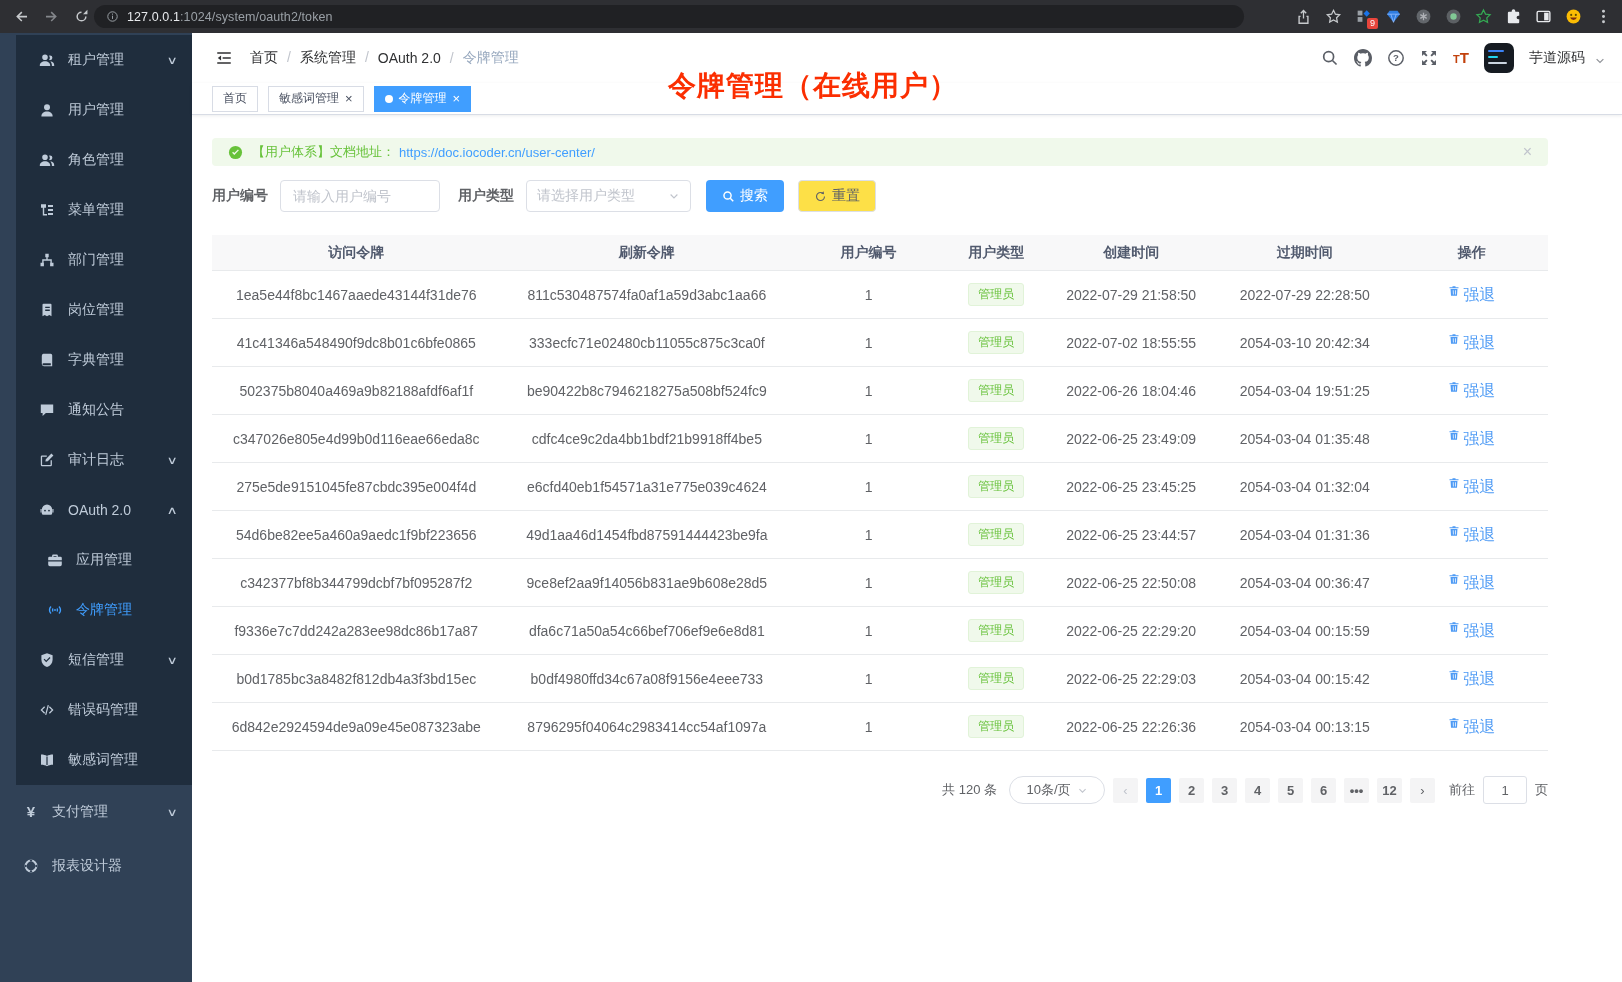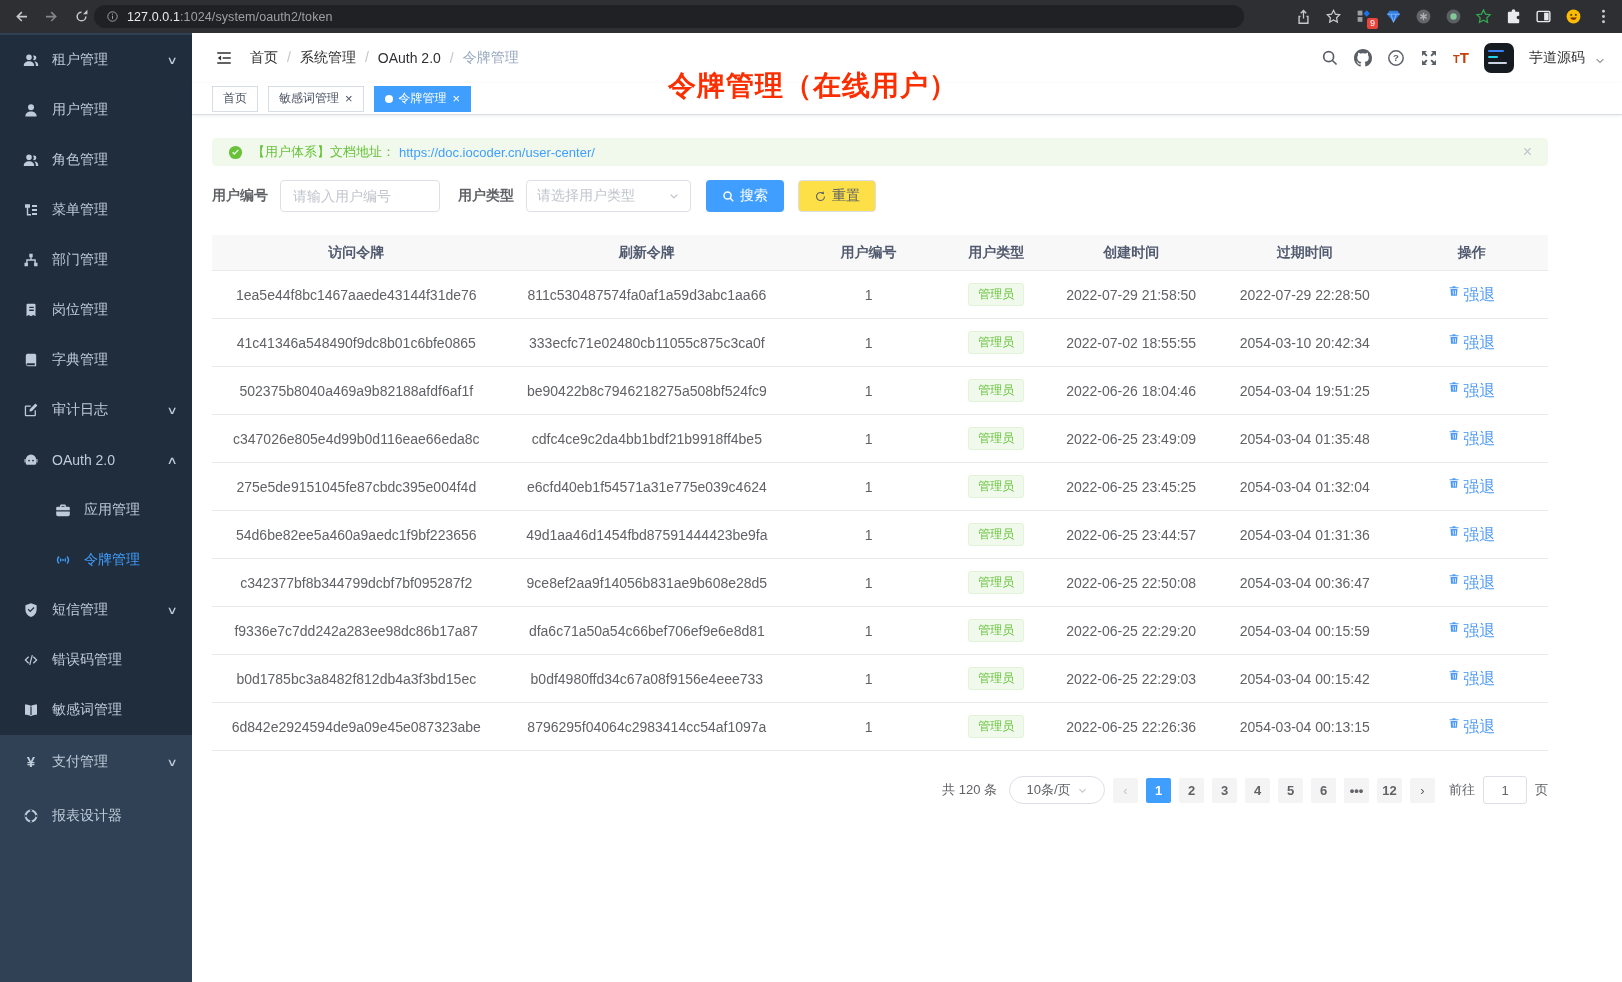--- a/index.html
+++ b/index.html
@@ -24,23 +24,23 @@
     font-size:9px; padding:0 3px; border-radius:2px; line-height:11px; }
 
   
   .sidebar { position:absolute; top:33px; left:0; width:192px; height:949px; background:#304156; }
   .logo { height:50px; background:#2b3649; display:flex; align-items:center; padding-left:13px; }
   .logo-img { width:32px; height:32px; border-radius:6px; background:#9c8d86; overflow:hidden; flex:0 0 auto; }
   .logo-title { color:#fff; font-size:14.5px; font-weight:bold; margin-left:10px; }
   .menu { padding-top:2px; }
   .side-item { height:50px; display:flex; align-items:center; padding:0 16px 0 22px;
     color:#bfcbd9; font-size:14px; cursor:pointer; position:relative; }
-  .side-item.sub { background:#1f2d3d; }
+  .side-item.sub { background:#1f2d3d;margin-left:16px; }
   .side-item.top { height:54px; }
-  .side-item.child { padding-left:54px; }
+  .side-item.child { padding-left:30px; }
   .side-item.active { color:#409eff; }
   .mi { width:18px; height:16px; margin-right:12px; flex:0 0 auto; display:flex; align-items:center; justify-content:center; }
   .mi svg { width:16px; height:16px; }
   .mi.ticon { font-size:15px; font-weight:bold; line-height:16px; }
   .chev { margin-left:auto; font-size:11px; color:#bfcbd9; transform:scaleX(1.4); }
 
   
   .app-header { position:absolute; left:192px; top:33px; width:1430px; height:50px; background:#fff;
     display:flex; align-items:center; }
   .fold { width:18px; height:18px; margin-left:23px; color:#303133; cursor:pointer; }
@@ -275,20 +275,29 @@
           <svg viewBox="0 0 16 16" fill="currentColor">
             <path fill-rule="evenodd" d="M4.3 1.8h7.4a1.5 1.5 0 0 1 1.5 1.5v10.9H4.9a2.1 2.1 0 0 1-2.1-2.1V3.9a2.1 2.1 0 0 1 1.5-2.1zm.2 9.5a1 1 0 0 0 0 2h7.3v-2z"></path>
           </svg>
         </span>
       <span class="mlabel">字典管理</span>
       <span class="chev"></span>
     </div>
       <div class="side-item sub">
       <span class="mi">
           <svg viewBox="0 0 16 16" fill="currentColor">
+            <path d="M1.8 2.5h12.4v8.6H6.9L3.6 13.9v-2.8H1.8z"></path>
+          </svg>
+        </span>
+      <span class="mlabel">通知公告</span>
+      <span class="chev"></span>
+    </div>
+      <div class="side-item sub">
+      <span class="mi">
+          <svg viewBox="0 0 16 16" fill="currentColor">
             <path d="M12.9 8.3V13a1.2 1.2 0 0 1-1.2 1.2H3A1.2 1.2 0 0 1 1.8 13V4.6A1.2 1.2 0 0 1 3 3.4h4.8v1.3H3.1v8.2h8.5V8.3zM12.4 1.6l2 2-5.6 5.6-2.4.4.4-2.4z"></path>
           </svg>
         </span>
       <span class="mlabel">审计日志</span>
       <span class="chev">∨</span>
     </div>
       <div class="side-item sub">
       <span class="mi">
           <svg viewBox="0 0 16 16" fill="currentColor">
             <path d="M8 2.6a5.2 5.2 0 0 1 5.2 5.2v3.4a1.6 1.6 0 0 1-1.6 1.6H4.4a1.6 1.6 0 0 1-1.6-1.6V7.8A5.2 5.2 0 0 1 8 2.6zM1.5 7h1v3.4h-1zM13.5 7h1v3.4h-1z"></path>

